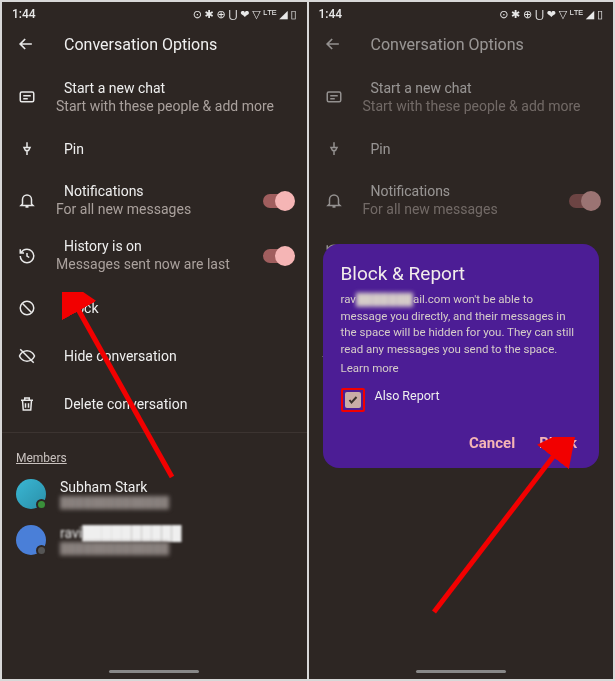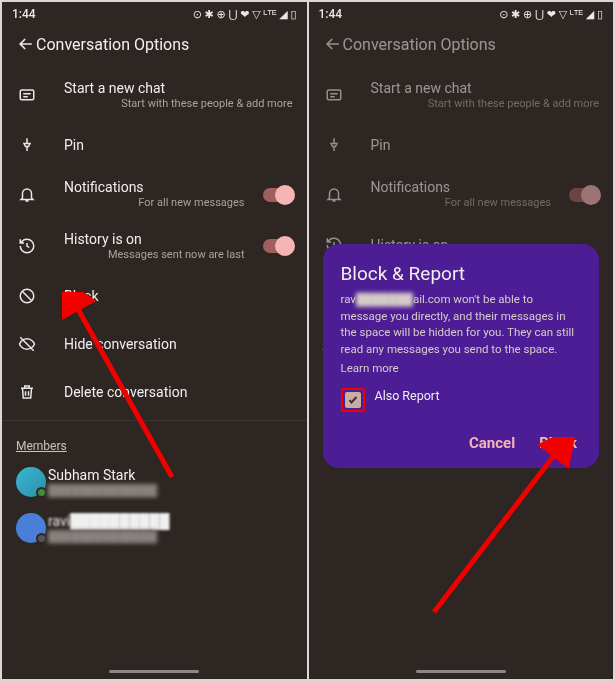--- a/index.html
+++ b/index.html
@@ -31,21 +31,21 @@
   }
   .status-icons {
     display: flex;
     gap: 3px;
     align-items: center;
     font-size: 11px;
   }
   .header {
     display: flex;
     align-items: center;
-    gap: 0;
+    gap: 28px;
     padding: 10px 14px 16px;
   }
   .header-title {
     font-size: 16px;
     font-weight: 400;
     color: #f0f0f0;
   }
   .option-row {
     display: flex;
     align-items: center;
@@ -65,24 +65,23 @@
     display: flex;
     flex-direction: column;
     gap: 1px;
   }
   .option-title {
     font-size: 14px;
     color: #efefef;
     margin-left: 8px;
   }
   .option-sub {
-    font-size: 11px;
+    font-size: 14px;
     color: #aaa19d;
     line-height: 1.3;
-    text-align: right;
   }
   .toggle {
     width: 30px;
     height: 14px;
     border-radius: 8px;
     background: #a05e5e;
     position: relative;
     flex-shrink: 0;
   }
   .toggle::after {
@@ -98,21 +97,21 @@
   .section-label {
     font-size: 12px;
     color: #c9c2bf;
     padding: 18px 14px 6px;
     border-top: 1px solid #3c3431;
     margin-top: 4px;
     text-decoration: underline;
   }
   .member-row {
     display: flex;
-    gap: 2px;
+    gap: 14px;
     padding: 8px 14px;
   }
   .avatar {
     width: 30px;
     height: 30px;
     border-radius: 50%;
     position: relative;
     flex-shrink: 0;
   }
   .avatar-badge {

